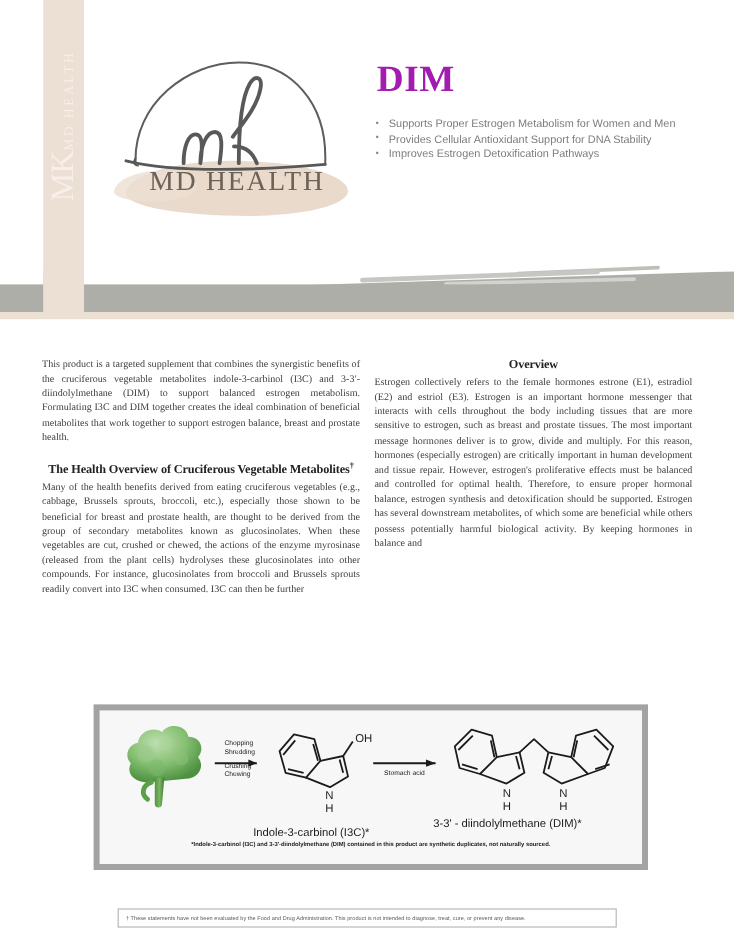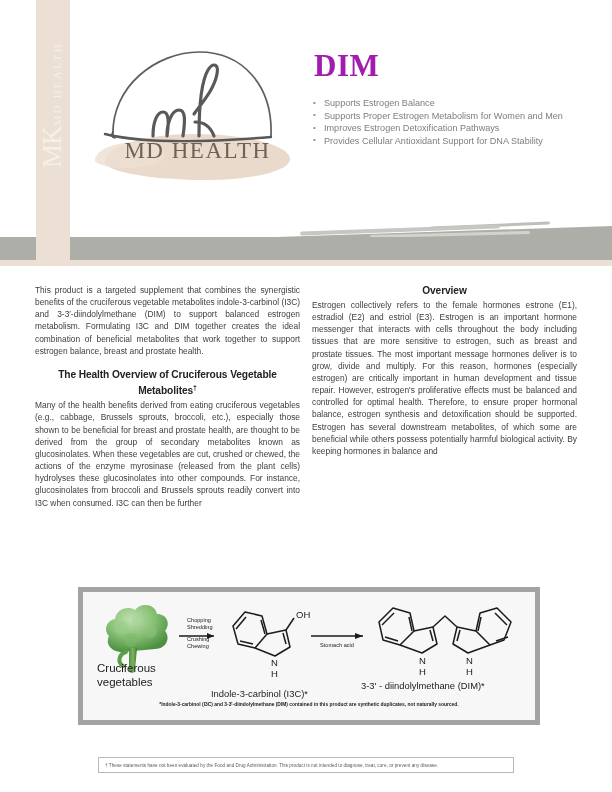--- a/index.html
+++ b/index.html
@@ -192,26 +192,27 @@
     position: absolute;
     left: 36px; top: 226px;
     width: 34px; height: 36px;
     background: #ecdfd4;
     z-index: 4;
   }
 
   
   .col {
     position: absolute;
-    top: 284px;
+    top: 298px;
     width: 265px;
     font-size: 8.4px;
     line-height: 12.15px;
     color: #3d3d3d;
     text-align: justify;
+    font-family: Liberation Serif, serif;
   }
   #col-left  { left: 35px; }
   #col-right { left: 312px; }
   .col p { margin: 0 0 11px 0; }
   .col h2 {
     font-size: 10.2px;
     font-weight: bold;
     margin: 0 0 2px 0;
     line-height: 13px;
     color: #222;
@@ -327,24 +328,23 @@
         <path d="M104 98 C104 72, 106 44, 113 32 C118 24, 124 26, 122 36
                  C119 52, 106 66, 99 76" fill="none" stroke="#595959" stroke-width="3.2" stroke-linecap="round" stroke-linejoin="round"></path>
         <path d="M100 84 C110 84, 116 90, 119 98" fill="none" stroke="#595959" stroke-width="3.2" stroke-linecap="round"></path>
       </svg>
       <div id="logo-wordmark">MD HEALTH</div>
     </div>
 
     <div id="title">DIM</div>
 
     <ul id="bullets">
-      <li>Supports Estrogen Balance</li>
       <li>Supports Proper Estrogen Metabolism for Women and Men</li>
+      <li>Provides Cellular Antioxidant Support for DNA Stability</li>
       <li>Improves Estrogen Detoxification Pathways</li>
-      <li>Provides Cellular Antioxidant Support for DNA Stability</li>
     </ul>
 
     <div id="band-grey-slant"></div>
     <div id="band-wisp3"></div>
     <div id="band-wisp1"></div>
     <div id="band-wisp2"></div>
     <div id="band-beige"></div>
     <div id="band-grey"></div>
     <div id="sidebar-cover"></div>
   </div>
@@ -441,21 +441,20 @@
     <div class="dg-small" id="txt-chop">
       <div>Chopping</div>
       <div>Shredding</div>
     </div>
     <div class="dg-small" id="txt-crush">
       <div>Crushing</div>
       <div>Chewing</div>
     </div>
     <div class="dg-small" id="txt-stomach">Stomach acid</div>
 
-    <div class="dg-label" id="lbl-veg">Cruciferous vegetables</div>
     <div class="dg-label" id="lbl-i3c">Indole-3-carbinol (I3C)*</div>
     <div class="dg-label" id="lbl-dim">3-3' - diindolylmethane (DIM)*</div>
 
     <div id="diagram-footnote">*Indole-3-carbinol (I3C) and 3-3'-diindolylmethane (DIM) contained in this product are synthetic duplicates, not naturally sourced.</div>
   </div>
 
   <div id="disclaimer">
     <span id="disclaimer-text">† These statements have not been evaluated by the Food and Drug Administration. This product is not intended to diagnose, treat, cure, or prevent any disease.</span>
   </div>
 

